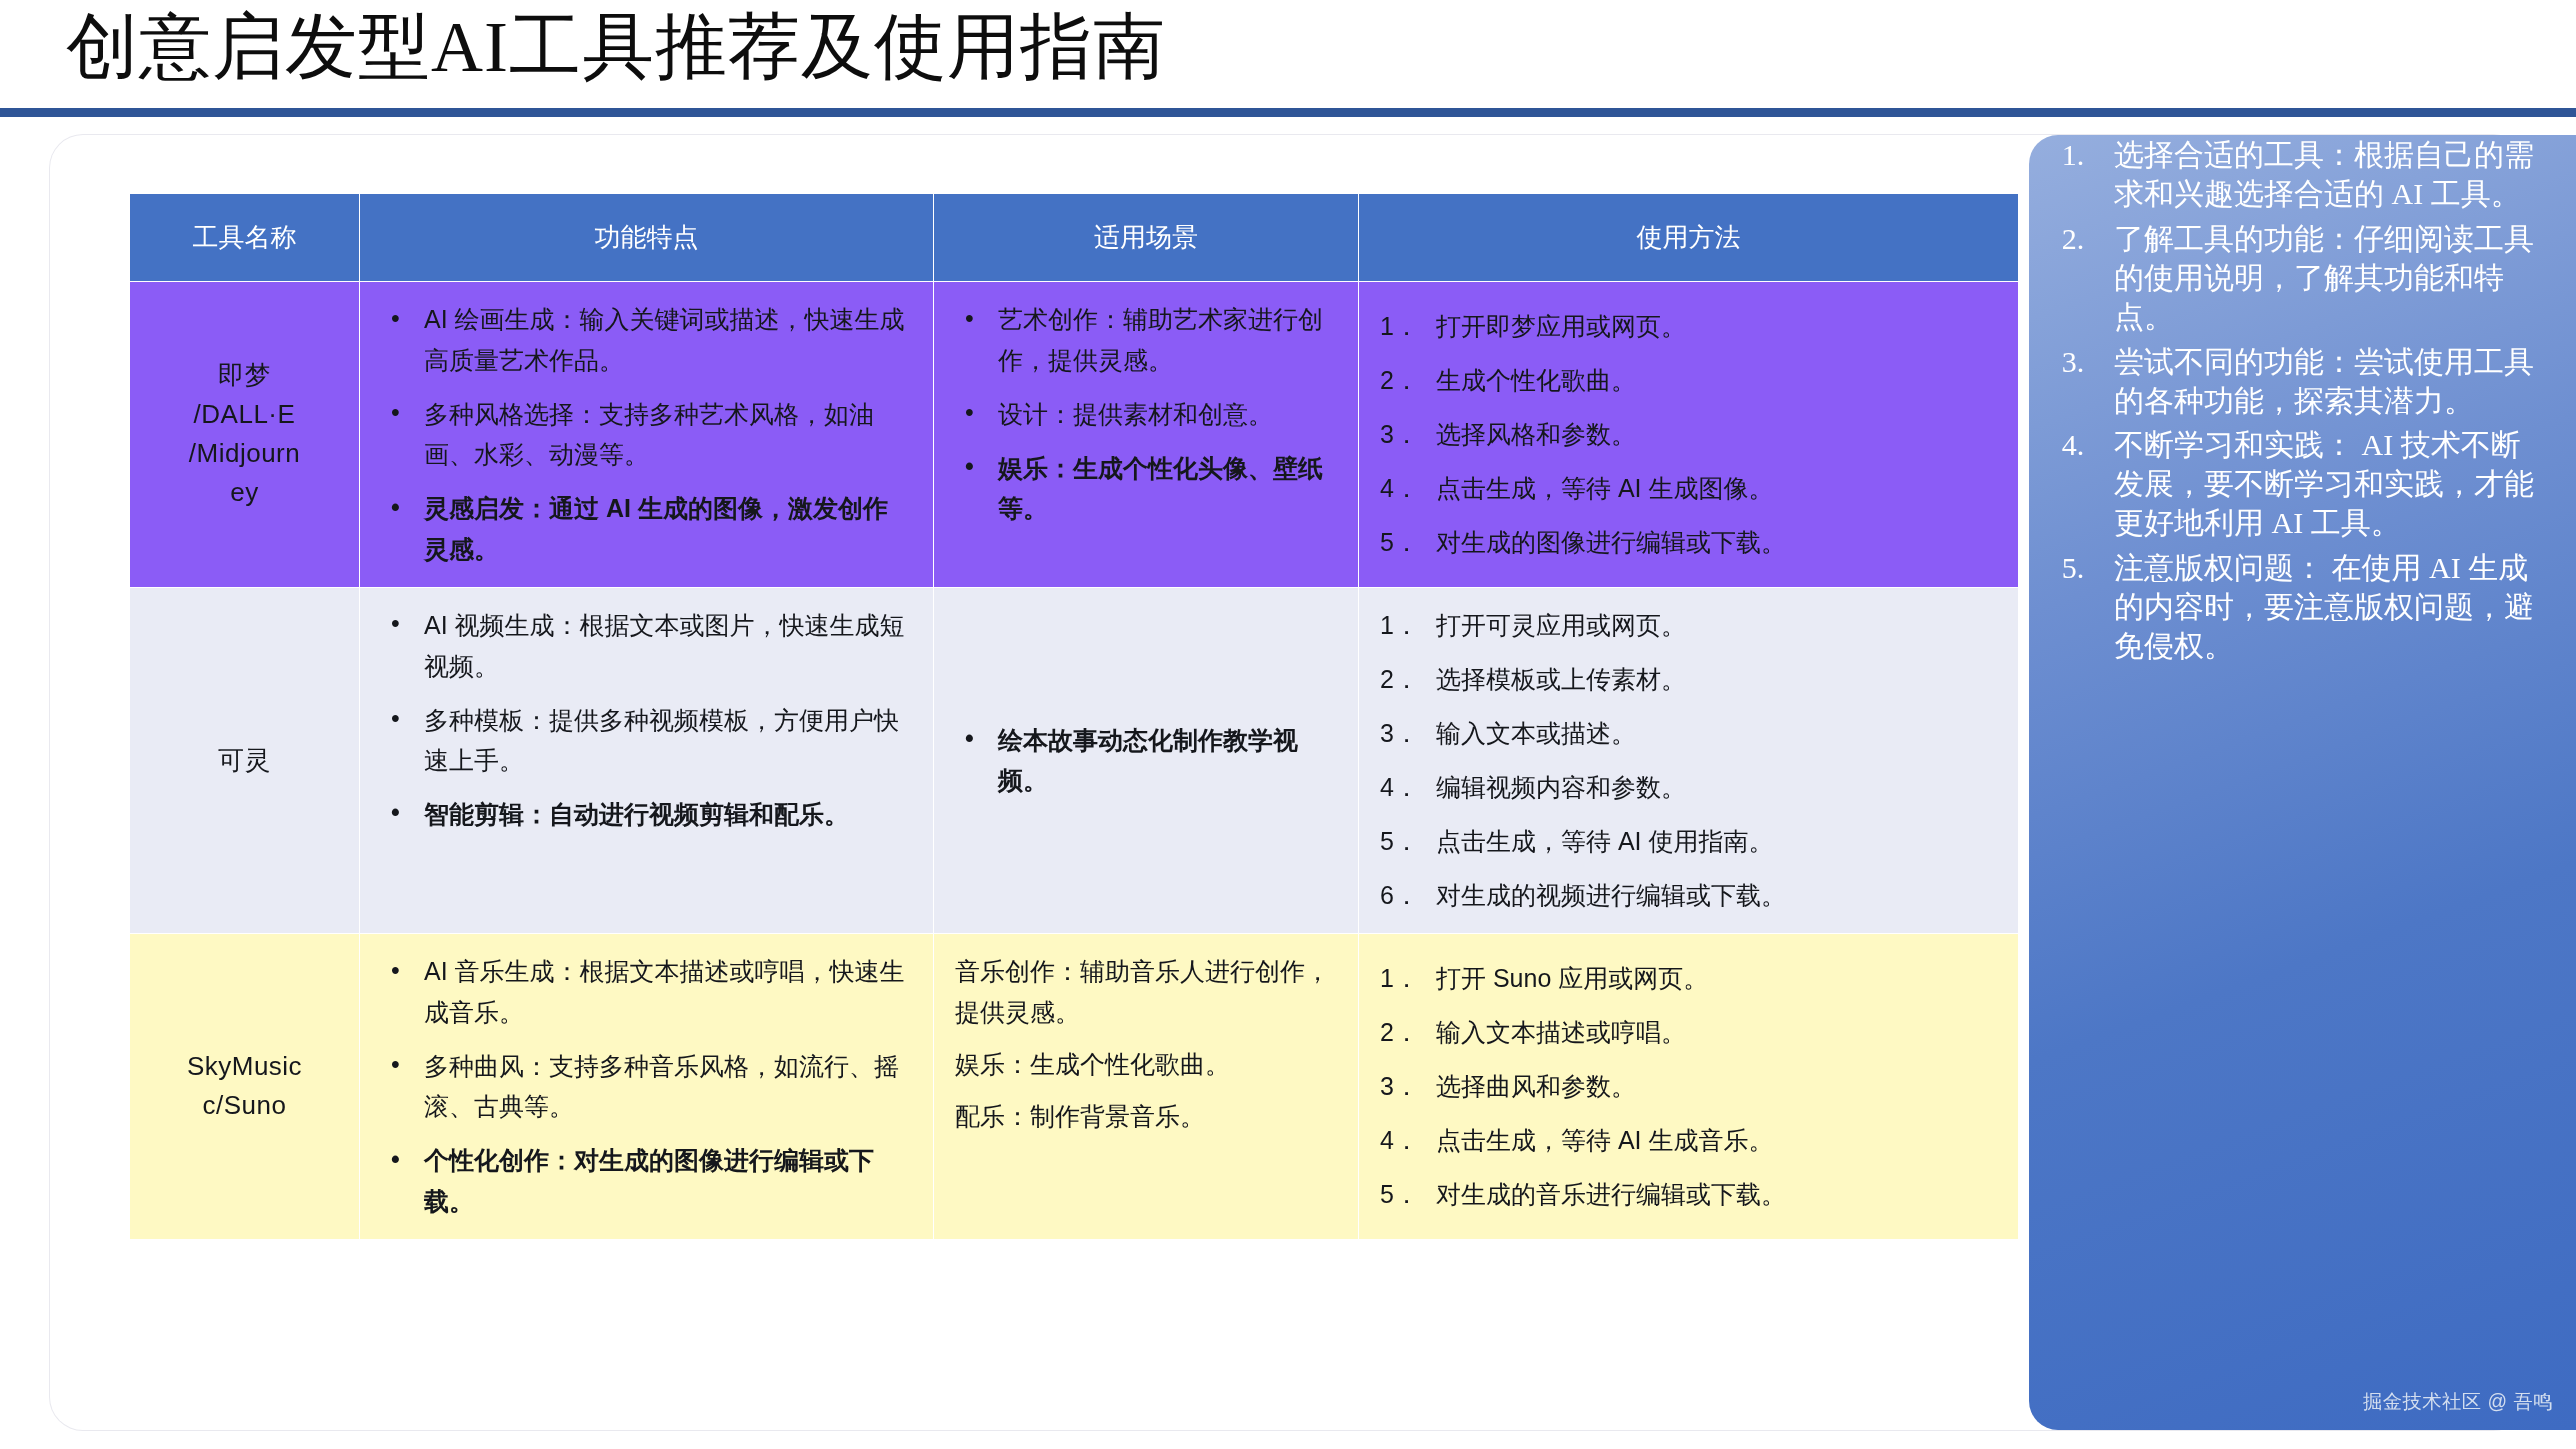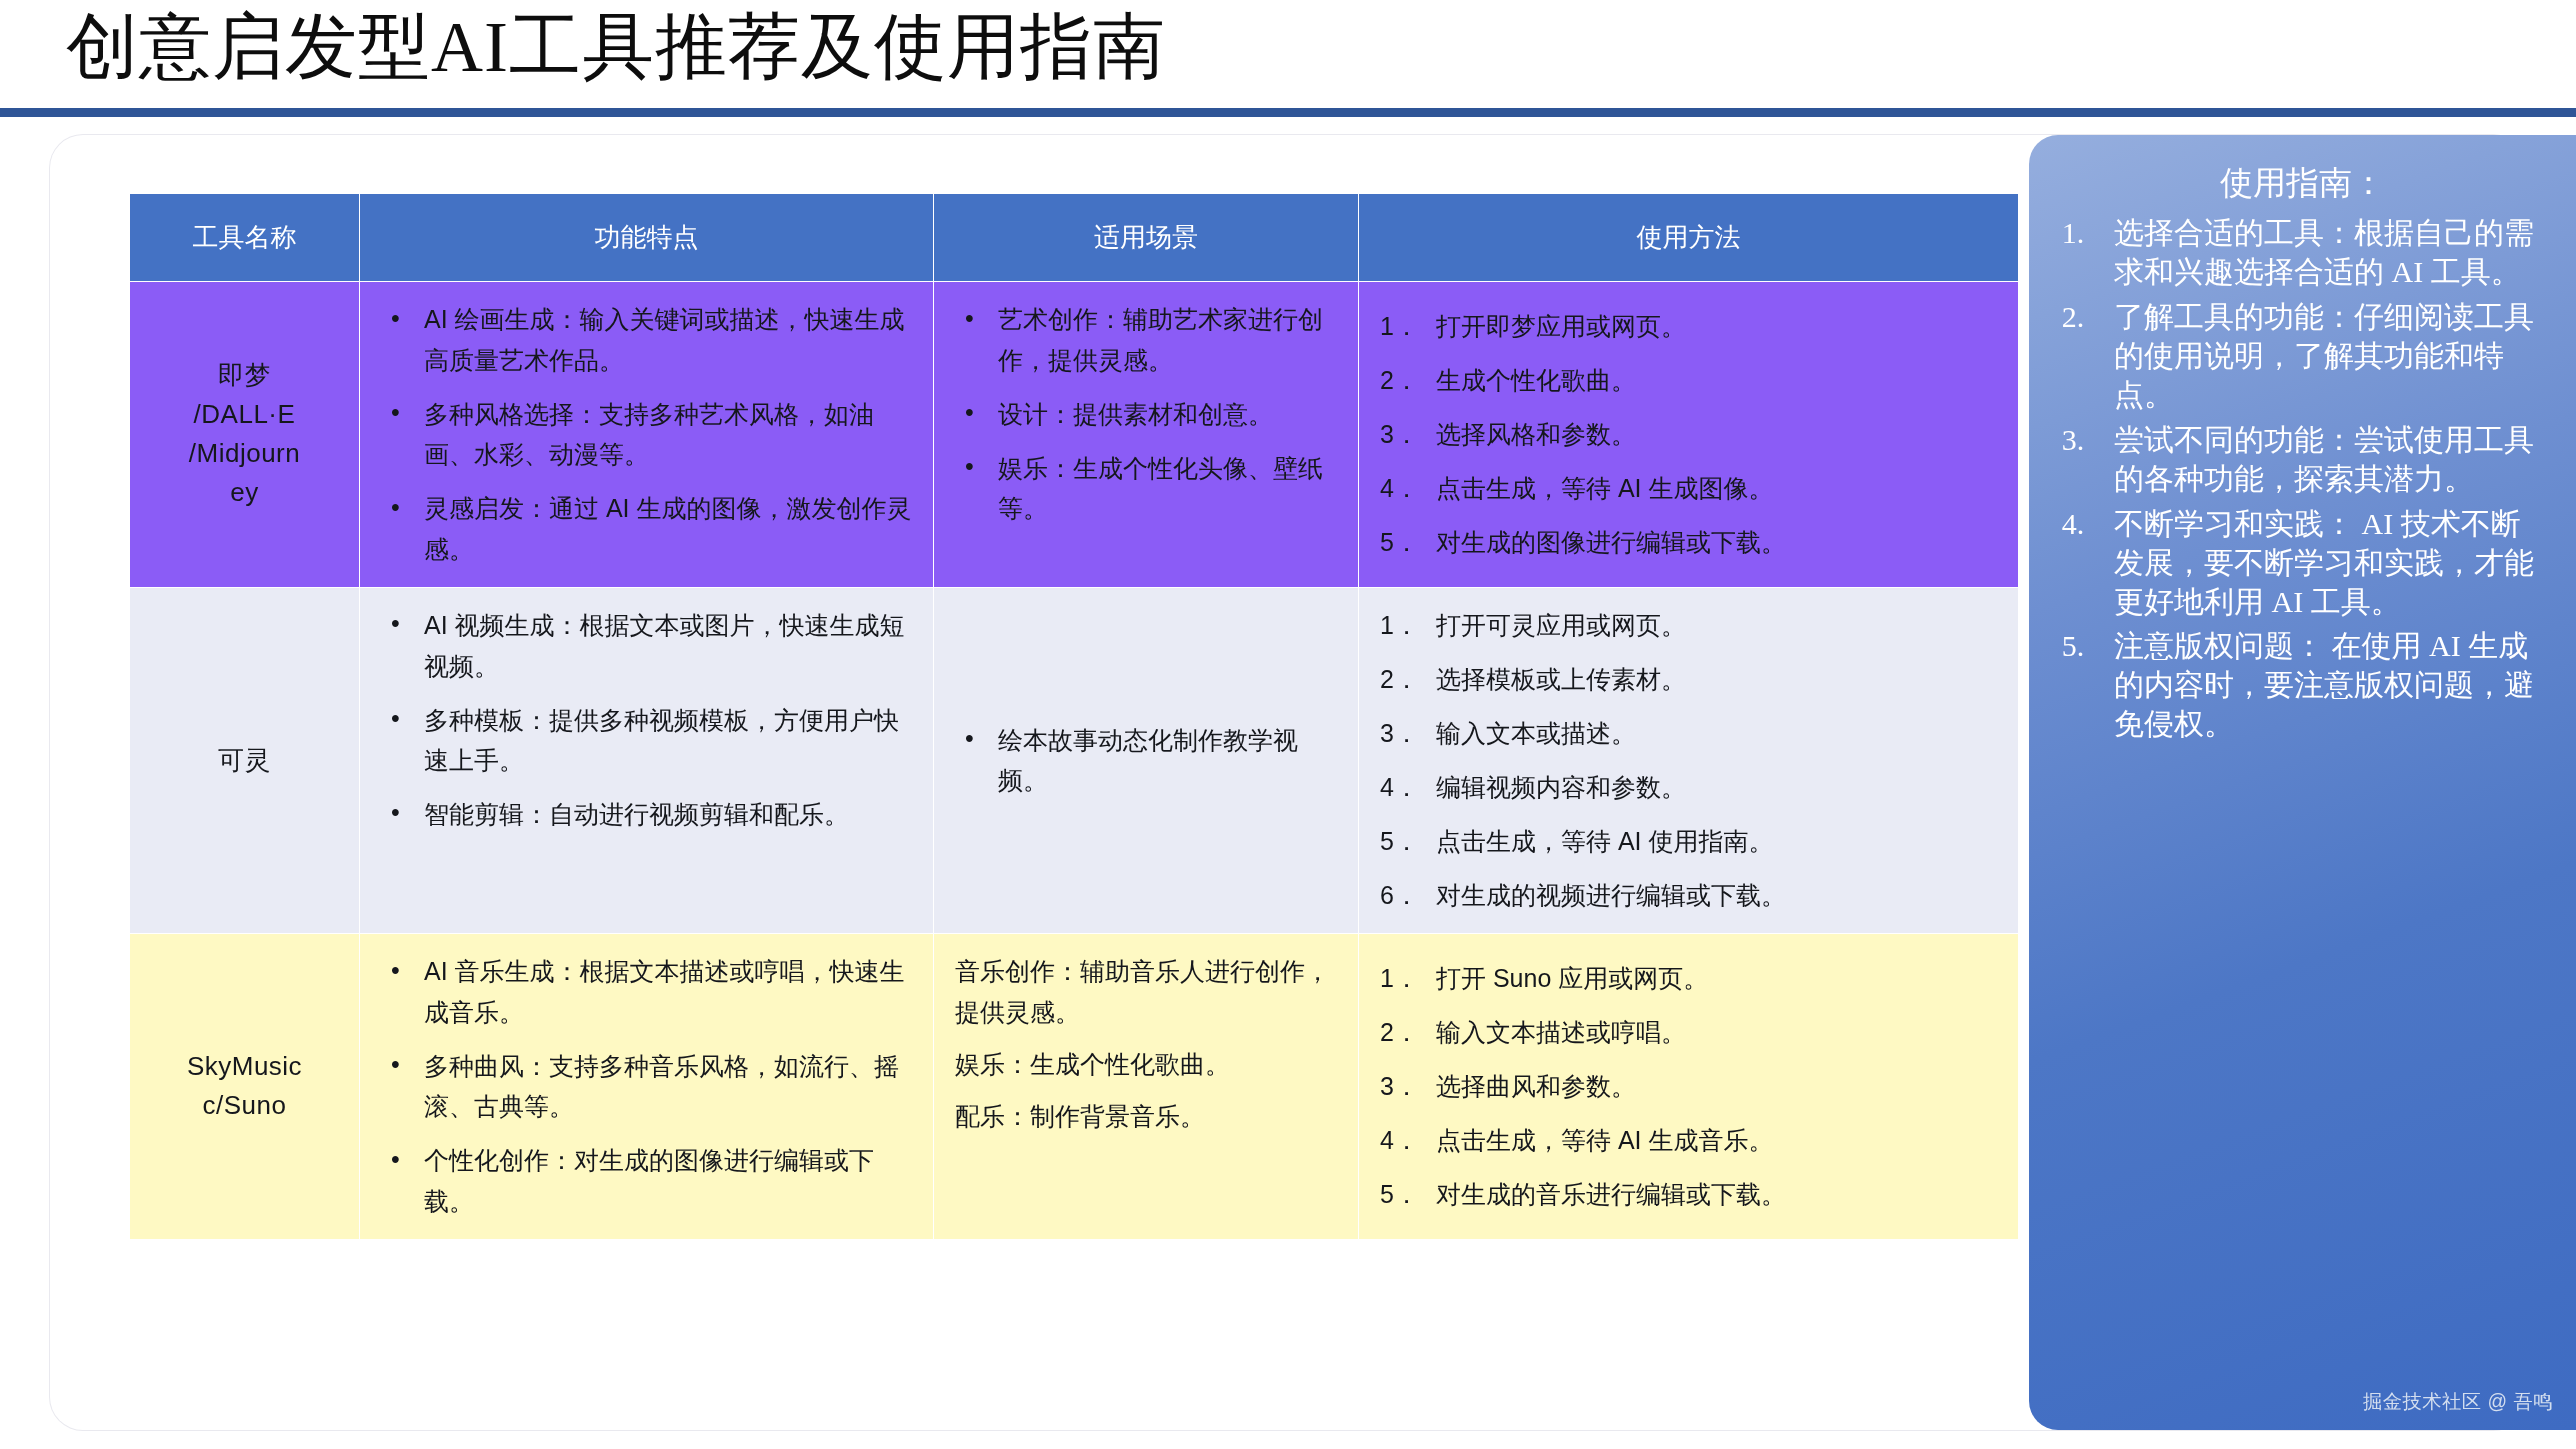--- a/index.html
+++ b/index.html
@@ -104,21 +104,21 @@
   ul.bl {
     margin: 0;
     padding: 0 0 0 43px;
     list-style: none;
   }
   ul.bl > li {
     position: relative;
     margin: 0 0 13.5px 0;
     text-indent: 0;
   }
-  ul.bl > li:last-child { margin-bottom: 0; }
+  ul.bl > li:last-child { margin-bottom: 0; font-weight: bold; }
   ul.bl > li::before {
     content: "\2022";
     position: absolute;
     left: -33px;
     top: -1.9px;
     font-size: 25px;
     color: #15171c;
   }
 
   ol.nl {
@@ -307,21 +307,20 @@
             <li>对生成的音乐进行编辑或下载。</li>
           </ol>
         </td>
       </tr>
     </tbody>
   </table>
 
 </div>
 
 <div class="guide">
-  <div class="guide-title">使用指南：</div>
   <ol class="guide-list">
     <li>选择合适的工具：根据自己的需求和兴趣选择合适的 AI 工具。</li>
     <li>了解工具的功能：仔细阅读工具的使用说明，了解其功能和特点。</li>
     <li>尝试不同的功能：尝试使用工具的各种功能，探索其潜力。</li>
     <li>不断学习和实践： AI 技术不断发展，要不断学习和实践，才能更好地利用 AI 工具。</li>
     <li>注意版权问题： 在使用 AI 生成的内容时，要注意版权问题，避免侵权。</li>
   </ol>
   <div class="watermark">掘金技术社区 @ 吾鸣</div>
 </div>
 

